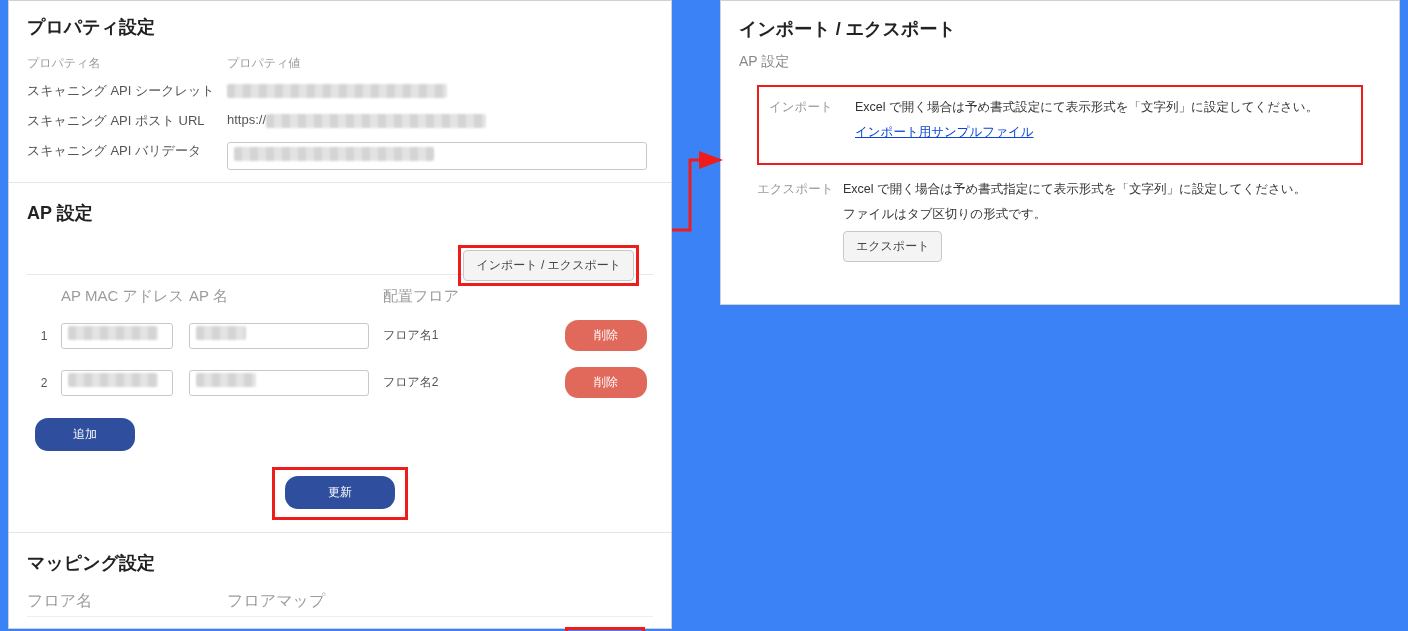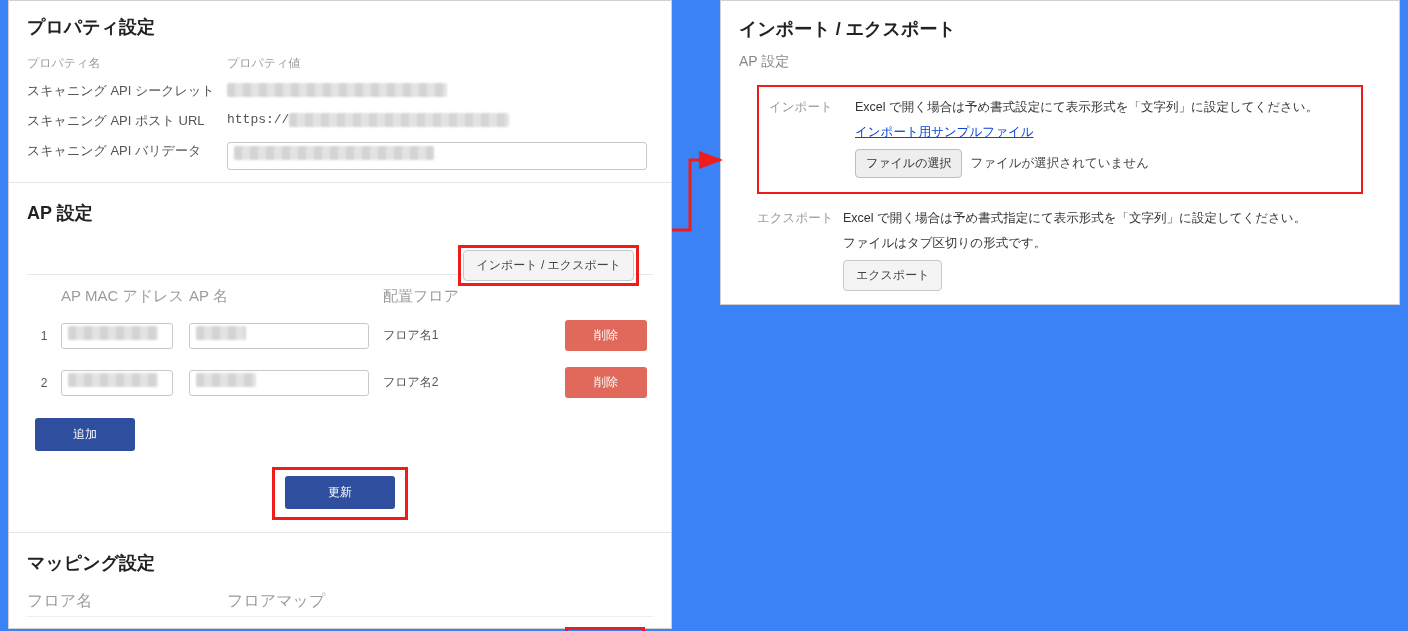--- a/index.html
+++ b/index.html
@@ -11,42 +11,42 @@
 
   .section { padding:14px 18px 6px 18px; border-bottom:1px solid #e5e5e5; }
   .section:last-child { border-bottom:none; }
   h2 { margin:0 0 12px 0; font-size:18px; font-weight:600; color:#222; }
   .sub-h { font-size:14px; color:#888; margin:4px 0 10px 0; font-weight:500;}
 
   .prop-head { display:flex; font-size:12px; color:#9c9c9c; padding:4px 0; }
   .prop-head .c1{ width:200px; }
   .prop-row { display:flex; align-items:flex-start; padding:6px 0; font-size:13px; color:#555;}
   .prop-row .c1{ width:200px; }
-  .prop-row .c2{ flex:1;font-family:Liberation Mono, monospace; }
+  .prop-row .c2{ flex:1; }
   .blur { display:inline-block; height:14px; border-radius:2px;
           background:repeating-linear-gradient(90deg,#d4d4d4 0 8px,#e3e3e3 8px 16px);
           filter:blur(1px); vertical-align:middle;}
   .input { border:1px solid #c9c9c9; border-radius:3px; height:28px; padding:2px 6px; background:#fff;}
   .input.validator{ width:420px; }
 
   .ap-head { display:flex; font-size:15px; color:#9c9c9c; padding:6px 0 6px 0;}
   .ap-head .ci{ width:34px;}
   .ap-head .cm{ width:128px;}
   .ap-head .cn{ width:194px;}
   .ap-head .cf{ width:160px;}
   .ap-row  { display:flex; align-items:center; padding:8px 0; font-size:12px;}
   .ap-row .ci{ width:34px; text-align:center; color:#555;}
   .ap-row .cm{ width:128px;}
   .ap-row .cn{ width:194px;}
   .ap-row .cf{ width:160px; color:#555;}
   .ap-row .cd{ width:90px; text-align:right; margin-left:auto; padding-right:6px;}
   .ap-row .input{ width:112px; height:26px;}
   .ap-row .cn .input{ width:180px; }
 
-  .btn { display:inline-block; border-radius:3px; font-size:12px; text-align:center; cursor:pointer; user-select:none;}
+  .btn { display:inline-block; border-radius:13px; font-size:12px; text-align:center; cursor:pointer; user-select:none;}
   .btn-primary { background:#2f4e9e; color:#fff; padding:8px 24px; min-width:100px;}
   .btn-danger  { background:#e1695b; color:#fff; padding:7px 0;   width:82px;}
   .btn-default { background:#f4f4f4; color:#444; border:1px solid #c8c8c8; padding:6px 12px; border-radius:4px;}
   .btn-export-imp{ position:absolute; right:14px; top:8px;}
   .ap-section-top{ position:relative; height:38px; border-bottom:1px solid #e8e8e8; margin-bottom:6px;}
   .center-row{ text-align:center; padding:12px 0 6px 0;}
 
   .hl-red { border:3px solid #ef1c1c; padding:2px;}
   .hl-update{ display:inline-block; border:3px solid #ef1c1c; padding:6px 10px 8px 10px;}
 
@@ -169,24 +169,20 @@
       <h2>インポート / エクスポート</h2>
       <div class="sub-h">AP 設定</div>
 
       <div class="ie-body">
         <div class="import-hl">
           <div class="ie-row">
             <div class="lab">インポート</div>
             <div class="val">
               <p>Excel で開く場合は予め書式設定にて表示形式を「文字列」に設定してください。</p>
               <p><a class="sample" href="#">インポート用サンプルファイル</a></p>
-              <div class="file-row">
-                <span class="file-btn">ファイルの選択</span>
-                <span class="file-label">ファイルが選択されていません</span>
-              </div>
             </div>
           </div>
         </div>
 
         <div class="ie-row" style="margin-top:4px;">
           <div class="lab">エクスポート</div>
           <div class="val">
             <p>Excel で開く場合は予め書式指定にて表示形式を「文字列」に設定してください。</p>
             <p>ファイルはタブ区切りの形式です。</p>
             <span class="btn btn-default">エクスポート</span>

